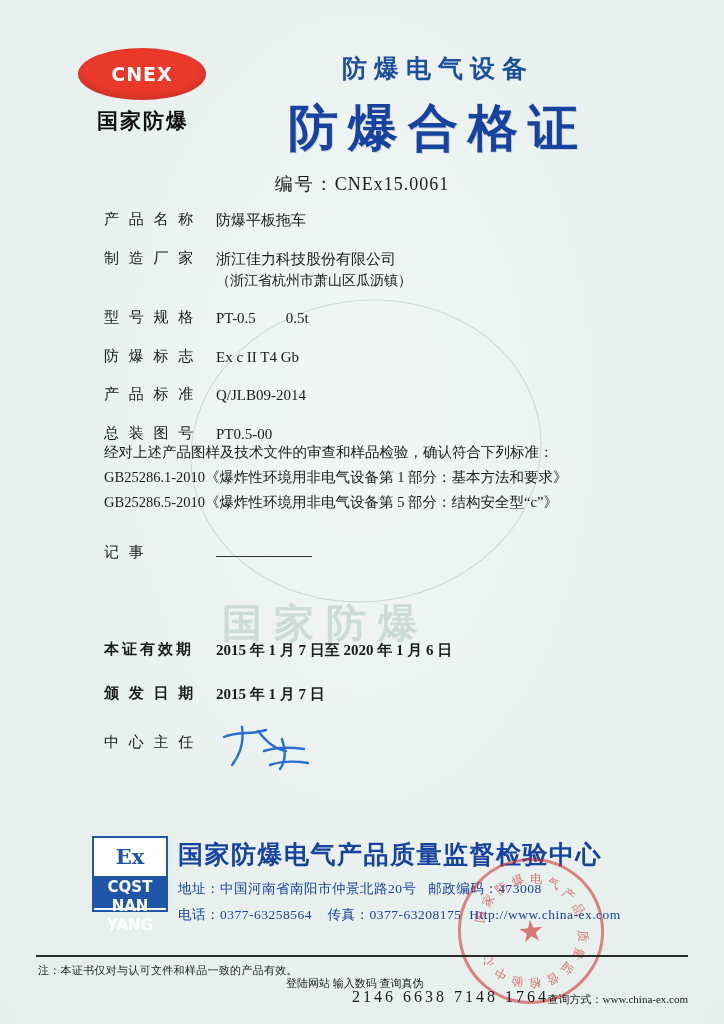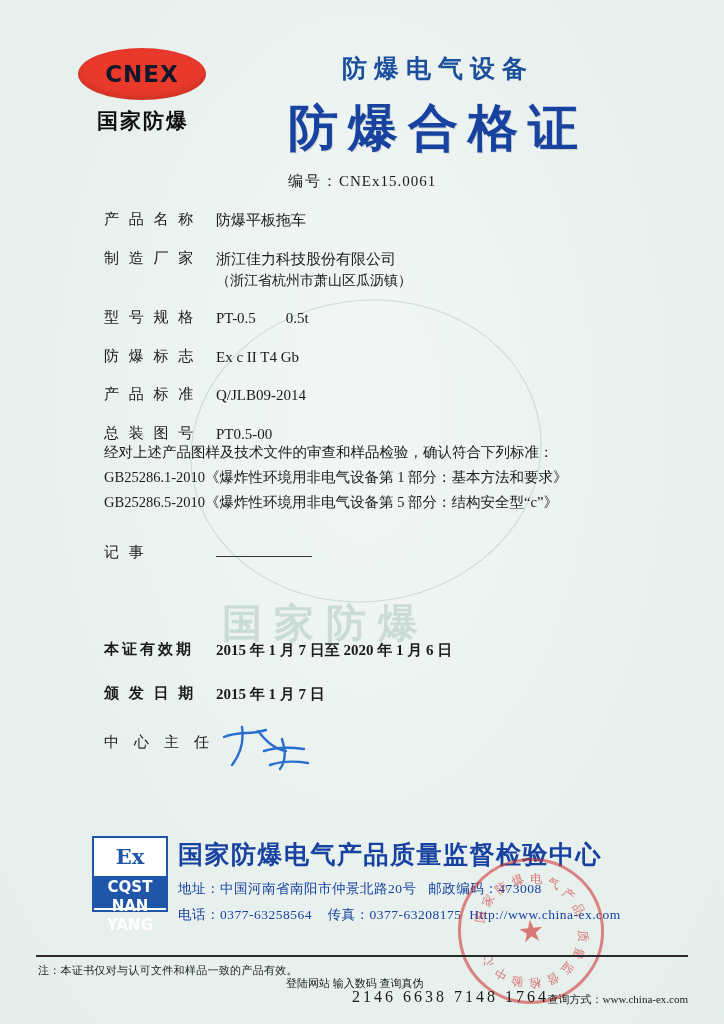--- a/index.html
+++ b/index.html
@@ -63,24 +63,24 @@
     width: 128px;
     height: 52px;
     border-radius: 50%;
     background: #e8392b;
     display: flex;
     align-items: center;
     justify-content: center;
     box-shadow: inset 0 -3px 6px rgba(0,0,0,0.12);
   }
   .logo-ellipse span {
-    color: #0f172a;
-    font-family: "DejaVu Sans", sans-serif;
-    font-weight: bold;
-    font-size: 23px;
+    color: #ffffff;
+    font-family: "DejaVu Sans", sans-serif;
+    font-weight: bold;
+    font-size: 19px;
     letter-spacing: 1px;
   }
   .logo-sub {
     margin-top: 7px;
     font-size: 21px;
     font-weight: bold;
     letter-spacing: 2px;
     color: #111;
     font-family: "DejaVu Sans", sans-serif;
   }
@@ -107,21 +107,21 @@
     font-family: "DejaVu Sans", sans-serif;
     text-shadow: 1px 1px 0 rgba(0,0,0,0.12);
   }
 
   .cert-no {
     position: absolute;
     left: 0;
     top: 172px;
     width: 724px;
     text-align: center;
-    font-size: 15px;
+    font-size: 18px;
     letter-spacing: 1px;
   }
   .cert-no .label { letter-spacing: 2px; }
   .cert-no .value { font-family: "Liberation Serif", serif; }
 
   
   .fields {
     position: absolute;
     left: 104px;
     top: 210px;
@@ -191,21 +191,21 @@
   
   .signature-row {
     position: absolute;
     left: 104px;
     top: 733px;
     width: 400px;
     display: flex;
     align-items: flex-start;
     font-size: 15px;
   }
-  .signature-row .field-label { width: 112px; letter-spacing: 3px; font-family: Liberation Mono, monospace; }
+  .signature-row .field-label { width: 112px; letter-spacing: 3px; }
   .sig-mark {
     position: relative;
     width: 120px;
     height: 50px;
     margin-top: -12px;
   }
 
   
   .footer-block {
     position: absolute;

